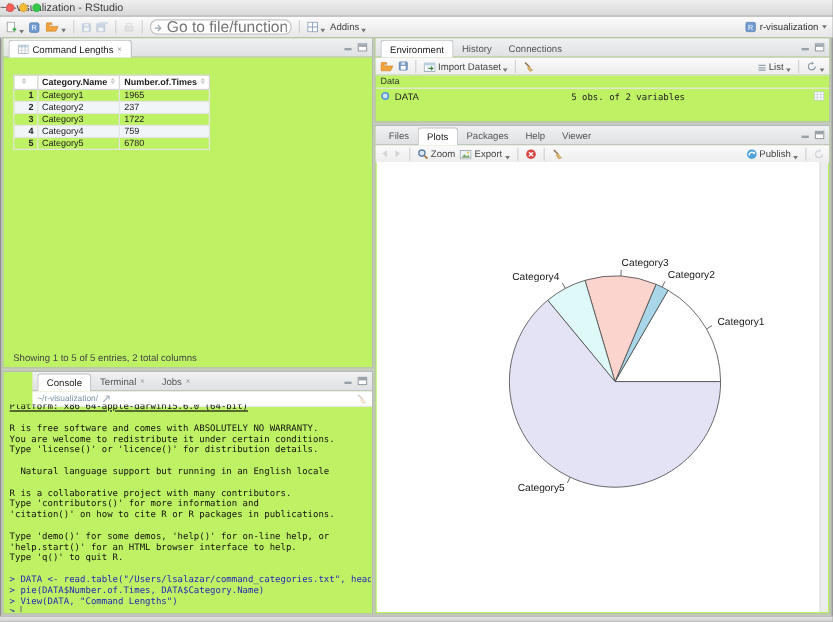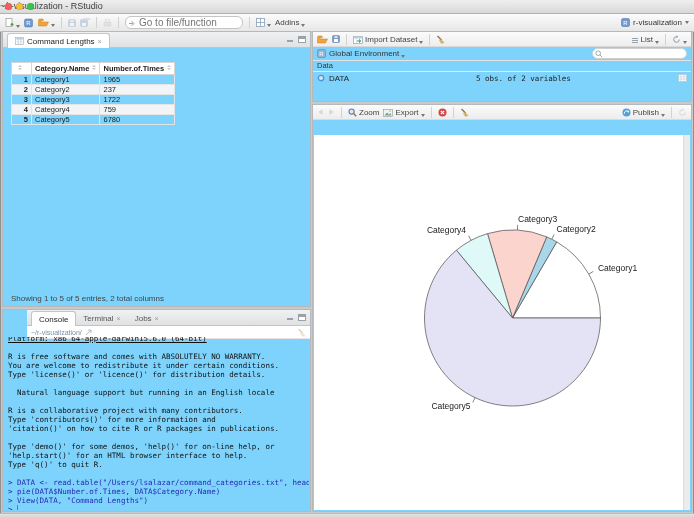--- a/index.html
+++ b/index.html
@@ -18,28 +18,28 @@
   .win-title{font-size:9px;color:#3d3d3d;line-height:13px;}
 
   .main-toolbar{position:absolute;left:0;top:14px;right:0;height:17px;
     background:linear-gradient(#fbfbfb,#e7e7e7);border-bottom:1px solid #c2c2c2;
     display:flex;align-items:center;padding:0 5px;gap:4px;font-size:8px;color:#444;}
   .tsep{width:1px;height:11px;background:#d2d2d2;margin:0 2px;}
   .dim{opacity:.35}
   .caret{width:0;height:0;border-left:2.5px solid transparent;border-right:2.5px solid transparent;border-top:3px solid #777;display:inline-block;}
   .ibtn{display:flex;align-items:flex-end;gap:2px;}
   .goto-wrap{position:relative;display:flex;align-items:center;}
-  .goto-wrap input{width:100px;height:11px;font-size:10px;border:1px solid #c5c5c5;border-radius:6px;
+  .goto-wrap input{width:100px;height:11px;font-size:13px;border:1px solid #c5c5c5;border-radius:6px;
     padding:0 3px 0 13px;outline:none;color:#333;background:#fff;font-family:"Liberation Sans",sans-serif;}
   .goto-wrap svg{position:absolute;left:3px;}
   .spacer{flex:1}
   .proj-btn{display:flex;align-items:center;gap:3px;font-size:8px;color:#333;text-align:right;}
 
   
-  .pane{position:absolute;background:#7dd3fc;border:1px solid #b6b9bb;box-sizing:border-box;}
+  .pane{position:absolute;background:#bef264;border:1px solid #b6b9bb;box-sizing:border-box;}
   #pane-viewer{left:2px;top:31px;width:309px;height:276px;}
   #pane-console{left:2px;top:309px;width:309px;height:203px;padding-left:24px;}
   #pane-env{left:312px;top:31px;width:380px;height:71px;}
   #pane-plots{left:312px;top:104px;width:380px;height:408px;}
 
   .tabstrip{height:15px;background:linear-gradient(#f0f1f2,#dfe1e3);border-bottom:1px solid #c2c4c6;
     display:flex;align-items:flex-end;padding-left:4px;position:relative;}
   .tab{height:13px;line-height:13px;font-size:8px;color:#555;padding:0 7px;display:flex;align-items:center;gap:3px;}
   .tab.active{background:#fff;border:1px solid #c2c4c6;border-bottom:none;border-radius:3px 3px 0 0;
     margin-bottom:-1px;color:#222;position:relative;z-index:2;height:14px;}
@@ -264,20 +264,35 @@
     <span class="spacer"></span>
     <svg width="9" height="9" class="dim">
         <line x1="1.5" y1="1" x2="5.5" y2="5" stroke="#8a6d4a" stroke-width="1.2"></line>
         <path d="M4.5,4 L8,7.5 L5.5,8.5 L3.5,5.5 Z" fill="#d8b46a" stroke="#b59148" stroke-width="0.4"></path>
       </svg>
   </div>
   <div class="console-out"><div class="cline out">Platform: x86_64-apple-darwin15.6.0 (64-bit)</div><div class="cline out">&nbsp;</div><div class="cline out">R is free software and comes with ABSOLUTELY NO WARRANTY.</div><div class="cline out">You are welcome to redistribute it under certain conditions.</div><div class="cline out">Type 'license()' or 'licence()' for distribution details.</div><div class="cline out">&nbsp;</div><div class="cline out">  Natural language support but running in an English locale</div><div class="cline out">&nbsp;</div><div class="cline out">R is a collaborative project with many contributors.</div><div class="cline out">Type 'contributors()' for more information and</div><div class="cline out">'citation()' on how to cite R or R packages in publications.</div><div class="cline out">&nbsp;</div><div class="cline out">Type 'demo()' for some demos, 'help()' for on-line help, or</div><div class="cline out">'help.start()' for an HTML browser interface to help.</div><div class="cline out">Type 'q()' to quit R.</div><div class="cline out">&nbsp;</div><div class="cline in">&gt; DATA &lt;- read.table("/Users/lsalazar/command_categories.txt", header=TRUE)</div><div class="cline in">&gt; pie(DATA$Number.of.Times, DATA$Category.Name)</div><div class="cline in">&gt; View(DATA, "Command Lengths")</div><div class="cline prompt">&gt; <span class="cursor"></span></div></div>
 </div>
 
 <div class="pane" id="pane-env">
+  <div class="tabstrip">
+    <div class="tab active">
+        <span>Environment</span>
+      </div>
+    <div class="tab">
+        <span>History</span>
+      </div>
+    <div class="tab">
+        <span>Connections</span>
+      </div>
+    <div class="minmax">
+      <span class="mm-min"></span>
+      <span class="mm-max"></span>
+    </div>
+  </div>
   <div class="ptoolbar">
     <span class="ibtn">
       <svg width="11" height="9">
           <path d="M0.5,2.5 L0.5,8 L8.5,8 L10.5,4 L3,4 L3,2.5 L5.5,2.5 L5,1 L1,1 Z" fill="#f2a33c" stroke="#c77f22" stroke-width="0.5"></path>
         </svg>
     </span>
     <span class="ibtn">
       <svg width="8" height="8">
           <rect x="0.5" y="0.5" width="7" height="7" rx="1" fill="#7b9cc4" stroke="#5a7ba3" stroke-width="0.5"></rect>
           <rect x="2" y="4" width="4" height="3" fill="#fff"></rect>
@@ -313,58 +328,61 @@
       <span>List</span>
       <i class="caret"></i>
     </span>
     <span class="tsep"></span>
     <span class="ibtn">
       <svg width="9" height="9">
           <path d="M7.3,4.5 A2.8,2.8 0 1 1 4.5,1.7" fill="none" stroke="#8f9ba5" stroke-width="1"></path>
           <path d="M4.5,0.2 L6.3,1.7 L4.5,3.2 Z" fill="#8f9ba5"></path>
         </svg>
       <i class="caret"></i>
-    </span>
-  </div>
-  <div class="env-global">
-    <svg width="9" height="9">
-        <rect x="0.5" y="0.5" width="8" height="8" rx="1.5" fill="#8fb3d9" stroke="#5a7ba3" stroke-width="0.5"></rect>
-        <text x="4.5" y="6.8" font-size="6" fill="#fff" text-anchor="middle" font-family="Liberation Sans">R</text>
-      </svg>
-    <span class="ibtn">
-      <span>Global Environment</span>
-      <i class="caret"></i>
-    </span>
-    <span class="spacer"></span>
-    <span class="searchbox">
-      <svg width="8" height="8">
-          <circle cx="3.2" cy="3.2" r="2.3" fill="none" stroke="#9aa" stroke-width="1"></circle>
-          <line x1="5" y1="5" x2="7.3" y2="7.3" stroke="#9aa" stroke-width="1"></line>
-        </svg>
-      <input style="width: 78px;">
     </span>
   </div>
   <div class="env-section">Data</div>
   <div class="env-row">
     <svg width="8" height="8">
         <circle cx="4" cy="4" r="2.7" fill="#cfe4f7" stroke="#4f94d6" stroke-width="1.3"></circle>
       </svg>
     <span class="objname">DATA</span>
     <span class="objsummary">5 obs. of 2 variables</span>
     <svg width="9" height="8">
         <rect x="0.5" y="0.5" width="8" height="7" fill="#fff" stroke="#b6c2cb" stroke-width="0.6"></rect>
         <line x1="0.5" y1="2.8" x2="8.5" y2="2.8" stroke="#b6c2cb" stroke-width="0.5"></line>
         <line x1="0.5" y1="5.1" x2="8.5" y2="5.1" stroke="#b6c2cb" stroke-width="0.5"></line>
         <line x1="3" y1="0.5" x2="3" y2="7.5" stroke="#b6c2cb" stroke-width="0.5"></line>
         <line x1="6" y1="0.5" x2="6" y2="7.5" stroke="#b6c2cb" stroke-width="0.5"></line>
       </svg>
   </div>
 </div>
 
 <div class="pane" id="pane-plots">
+  <div class="tabstrip">
+    <div class="tab">
+        <span>Files</span>
+      </div>
+    <div class="tab active">
+        <span>Plots</span>
+      </div>
+    <div class="tab">
+        <span>Packages</span>
+      </div>
+    <div class="tab">
+        <span>Help</span>
+      </div>
+    <div class="tab">
+        <span>Viewer</span>
+      </div>
+    <div class="minmax">
+      <span class="mm-min"></span>
+      <span class="mm-max"></span>
+    </div>
+  </div>
   <div class="ptoolbar">
     <span class="ibtn dim">
       <svg width="7" height="8">
           <path d="M5.5,1 L1.5,4 L5.5,7 Z" fill="#9aa2a8"></path>
         </svg>
     </span>
     <span class="ibtn dim">
       <svg width="7" height="8">
           <path d="M1.5,1 L5.5,4 L1.5,7 Z" fill="#9aa2a8"></path>
         </svg>

